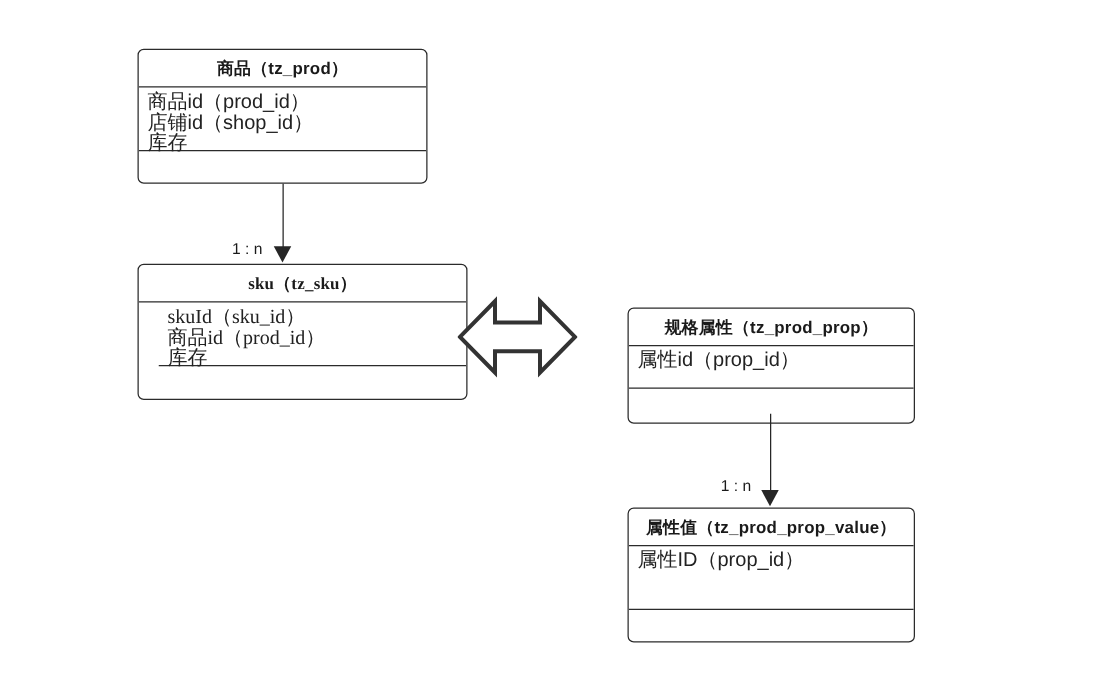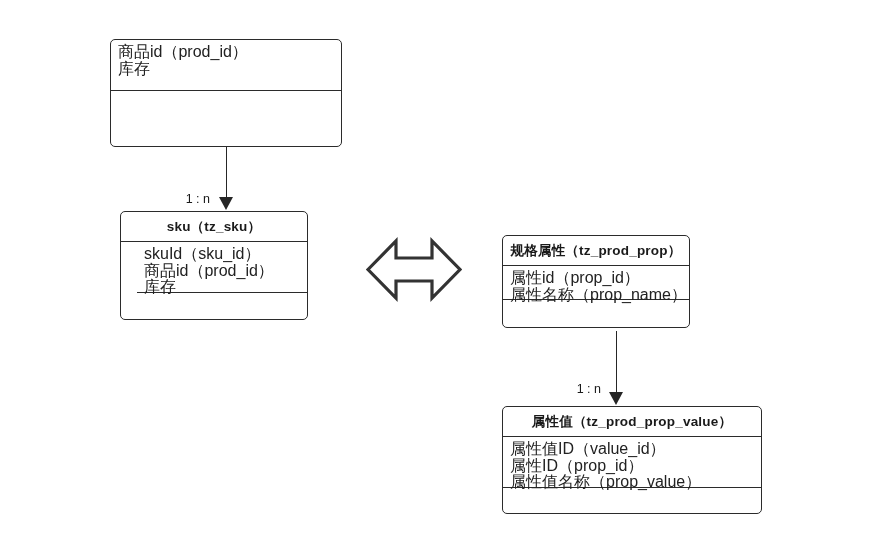--- a/index.html
+++ b/index.html
@@ -84,67 +84,66 @@
   .bidir-arrow {
     position: absolute;
   }
 </style>
 </head>
 <body>
 
 <div id="canvas">
 
   <div class="entity" style="left:110px; top:39px; width:232px; height:108px;">
+    <div class="entity-title" style="height:30px;">商品（tz_prod）</div>
     <div class="entity-attrs" style="height:51px;">
       <div class="attr-row">商品id（prod_id）</div>
+      <div class="attr-row">店铺id（shop_id）</div>
       <div class="attr-row">库存</div>
     </div>
     <div class="entity-methods" style="height:24px;"></div>
   </div>
 
   <div class="connector" style="left:0; top:0;">
     <div class="conn-line" style="left:226px; top:147px; height:51px;"></div>
     <div class="conn-head" style="left:219px; top:197px;"></div>
     <div class="conn-label" style="left:210px; top:172px; transform:translateX(-100%);">1 : n</div>
   </div>
 
-  <div class="entity" style="left:120px; top:211px; width:188px; height:109px;">
+  <div class="entity" style="left:110px; top:211px; width:264px; height:109px;font-family:Liberation Serif, serif;">
     <div class="entity-title" style="height:30px;">sku（tz_sku）</div>
     <div class="entity-attrs" style="height:51px;margin-left:16px;">
       <div class="attr-row">skuId（sku_id）</div>
       <div class="attr-row">商品id（prod_id）</div>
       <div class="attr-row">库存</div>
     </div>
     <div class="entity-methods" style="height:25px;"></div>
   </div>
 
   <div class="bidir-arrow" style="left:366px; top:236px; width:96px; height:67px;">
     <svg width="96" height="67" viewBox="0 0 96 67" xmlns="http://www.w3.org/2000/svg">
       <path d="M 2 33.5 L 30 5 L 30 22 L 66 22 L 66 5 L 94 33.5 L 66 62 L 66 45 L 30 45 L 30 62 Z" fill="#ffffff" stroke="#333333" stroke-width="3.2" stroke-linejoin="miter"></path>
     </svg>
   </div>
 
-  <div class="entity" style="left:502px; top:235px; width:188px; height:93px;">
+  <div class="entity" style="left:502px; top:246px; width:230px; height:93px;">
     <div class="entity-title" style="height:30px;">规格属性（tz_prod_prop）</div>
     <div class="entity-attrs" style="height:34px;">
       <div class="attr-row">属性id（prop_id）</div>
-      <div class="attr-row">属性名称（prop_name）</div>
     </div>
     <div class="entity-methods" style="height:29px;"></div>
   </div>
 
   <div class="connector" style="left:0; top:0;">
     <div class="conn-line" style="left:616px; top:331px; height:62px;"></div>
     <div class="conn-head" style="left:609px; top:392px;"></div>
     <div class="conn-label" style="left:601px; top:362px; transform:translateX(-100%);">1 : n</div>
   </div>
 
-  <div class="entity" style="left:502px; top:406px; width:260px; height:108px;">
+  <div class="entity" style="left:502px; top:406px; width:230px; height:108px;">
     <div class="entity-title" style="height:30px;">属性值（tz_prod_prop_value）</div>
     <div class="entity-attrs" style="height:51px;">
-      <div class="attr-row">属性值ID（value_id）</div>
       <div class="attr-row">属性ID（prop_id）</div>
-      <div class="attr-row">属性值名称（prop_value）</div>
     </div>
     <div class="entity-methods" style="height:24px;"></div>
   </div>
 
 </div>
 
 </body></html>

